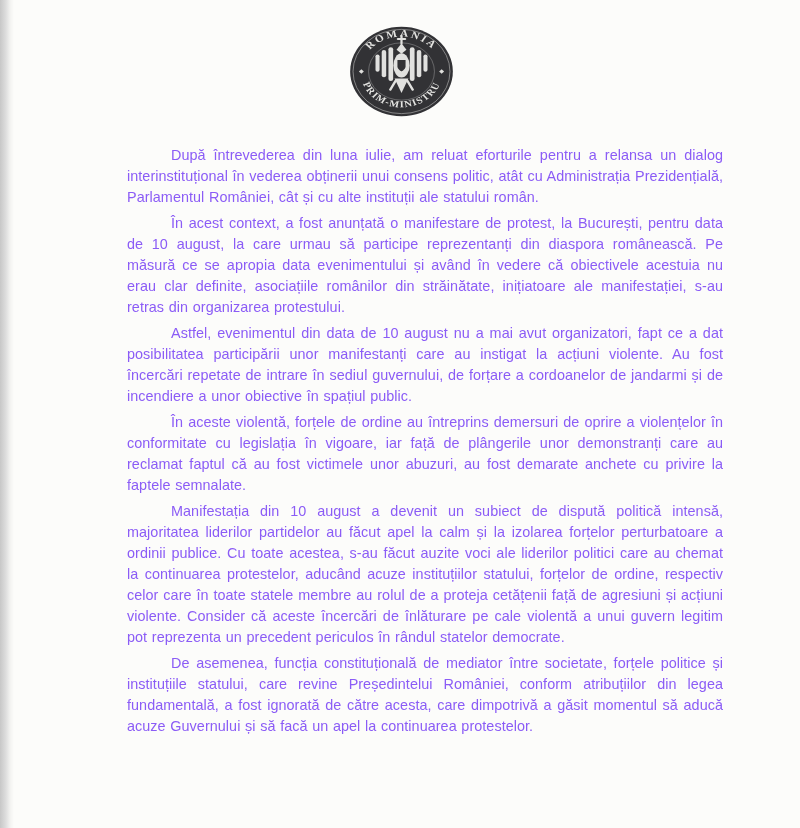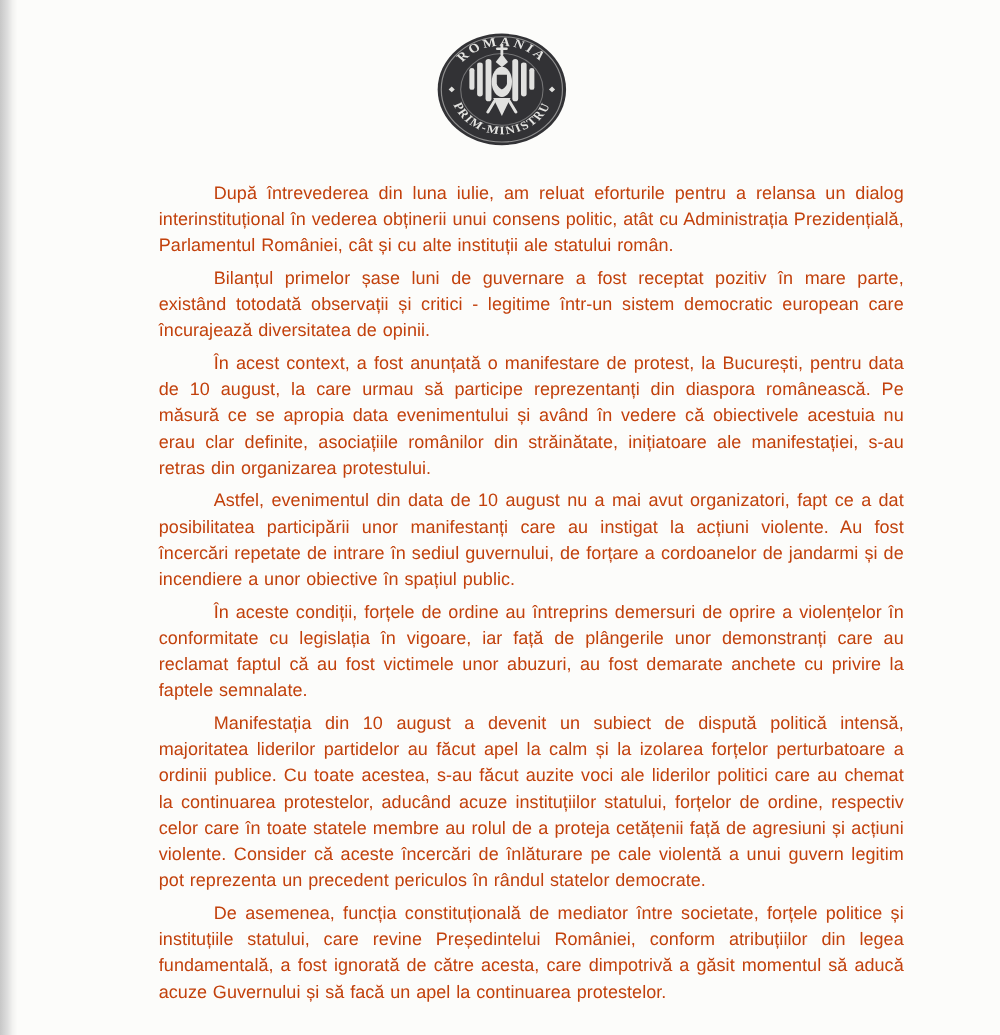--- a/index.html
+++ b/index.html
@@ -49,21 +49,21 @@
     fill: #e3e3e0;
   }
   .seal-arc-text.top    { font-size: 10.6px; letter-spacing: 2.1px; }
   .seal-arc-text.bottom { font-size: 9.8px;  letter-spacing: 1.1px; }
   
   .body-text {
     position: absolute;
     left: 127px;
     top: 145px;
     width: 596px;
-    color: #c2410c;
+    color: #8b5cf6;
     font-size: 14.4px;
     line-height: 21px;
     text-align: justify;
     letter-spacing: 0.05px;
     word-spacing: 0.6px;
     filter: blur(0.28px);
   }
   .body-text p {
     margin: 0 0 5px 0;
     text-indent: 44px;
@@ -120,21 +120,20 @@
         <path d="M44.5 60 L39.5 69.5" fill="none" stroke-width="2.3"></path>
         <path d="M55.5 60 L60.5 69.5" fill="none" stroke-width="2.3"></path>
       </g>
 
       <path d="M46.2 37.5 h7.6 v7.2 c0 3.1 -3.8 5.3 -3.8 5.3 c0 0 -3.8 -2.2 -3.8 -5.3 Z" fill="#232327"></path>
     </svg>
   </div>
 
   <div class="body-text">
     <p>După întrevederea din luna iulie, am reluat eforturile pentru a relansa un dialog interinstituțional în vederea obținerii unui consens politic, atât cu Administrația Prezidențială, Parlamentul României, cât și cu alte instituții ale statului român.</p>
-    <p>Bilanțul primelor șase luni de guvernare a fost receptat pozitiv în mare parte, existând totodată observații și critici - legitime într-un sistem democratic european care încurajează diversitatea de opinii.</p>
     <p>În acest context, a fost anunțată o manifestare de protest, la București, pentru data de 10 august, la care urmau să participe reprezentanți din diaspora românească. Pe măsură ce se apropia data evenimentului și având în vedere că obiectivele acestuia nu erau clar definite, asociațiile românilor din străinătate, inițiatoare ale manifestației, s-au retras din organizarea protestului.</p>
     <p>Astfel, evenimentul din data de 10 august nu a mai avut organizatori, fapt ce a dat posibilitatea participării unor manifestanți care au instigat la acțiuni violente. Au fost încercări repetate de intrare în sediul guvernului, de forțare a cordoanelor de jandarmi și de incendiere a unor obiective în spațiul public.</p>
-    <p>În aceste condiții, forțele de ordine au întreprins demersuri de oprire a violențelor în conformitate cu legislația în vigoare, iar față de plângerile unor demonstranți care au reclamat faptul că au fost victimele unor abuzuri, au fost demarate anchete cu privire la faptele semnalate.</p>
+    <p>În aceste violentă, forțele de ordine au întreprins demersuri de oprire a violențelor în conformitate cu legislația în vigoare, iar față de plângerile unor demonstranți care au reclamat faptul că au fost victimele unor abuzuri, au fost demarate anchete cu privire la faptele semnalate.</p>
     <p>Manifestația din 10 august a devenit un subiect de dispută politică intensă, majoritatea liderilor partidelor au făcut apel la calm și la izolarea forțelor perturbatoare a ordinii publice. Cu toate acestea, s-au făcut auzite voci ale liderilor politici care au chemat la continuarea protestelor, aducând acuze instituțiilor statului, forțelor de ordine, respectiv celor care în toate statele membre au rolul de a proteja cetățenii față de agresiuni și acțiuni violente. Consider că aceste încercări de înlăturare pe cale violentă a unui guvern legitim pot reprezenta un precedent periculos în rândul statelor democrate.</p>
     <p>De asemenea, funcția constituțională de mediator între societate, forțele politice și instituțiile statului, care revine Președintelui României, conform atribuțiilor din legea fundamentală, a fost ignorată de către acesta, care dimpotrivă a găsit momentul să aducă acuze Guvernului și să facă un apel la continuarea protestelor.</p>
   </div>
 
 </div>
 
 </body></html>

